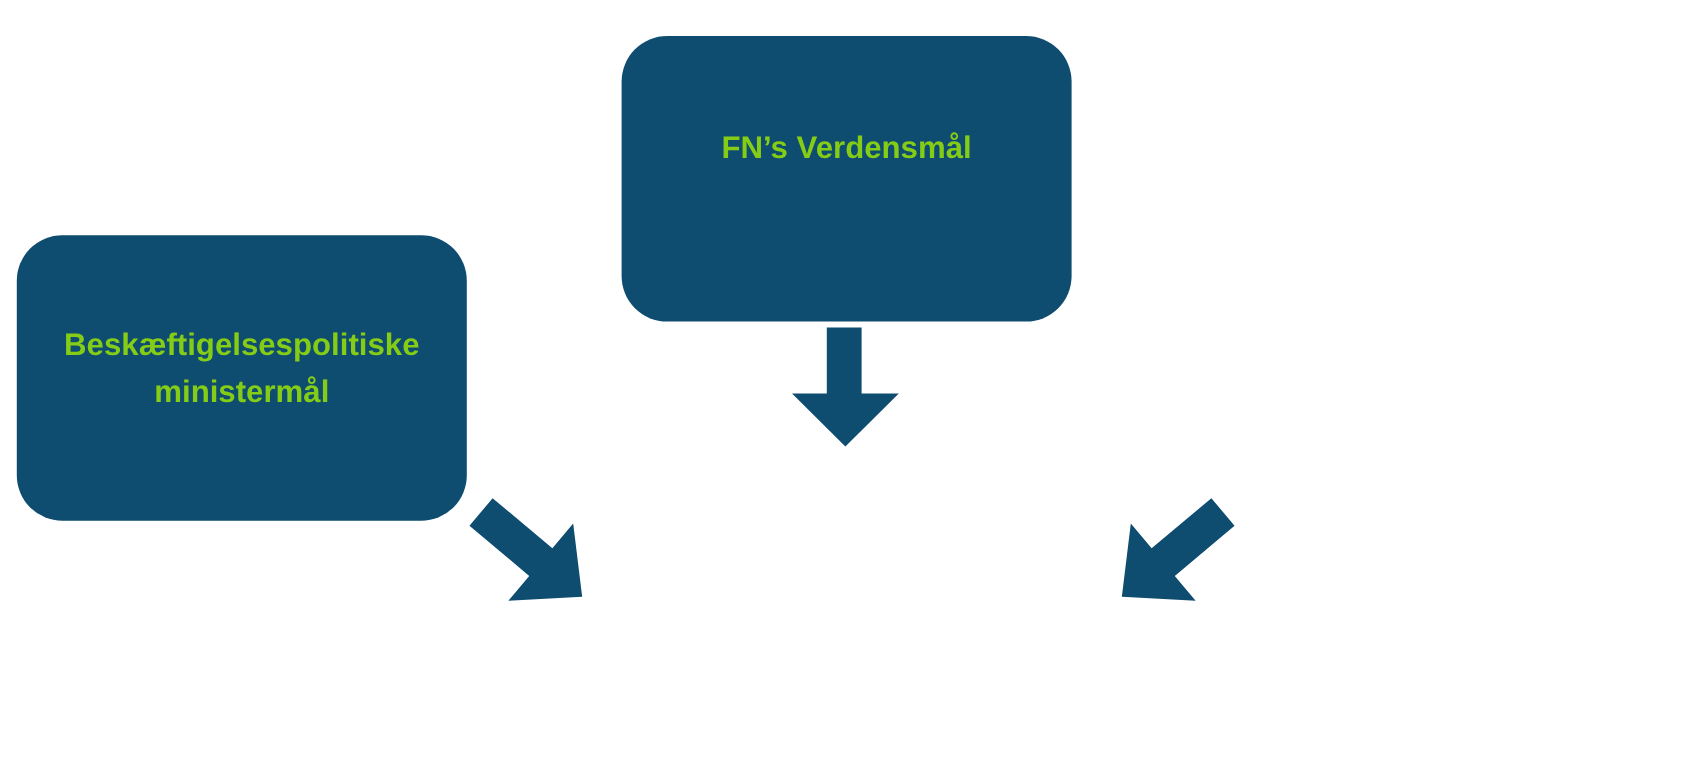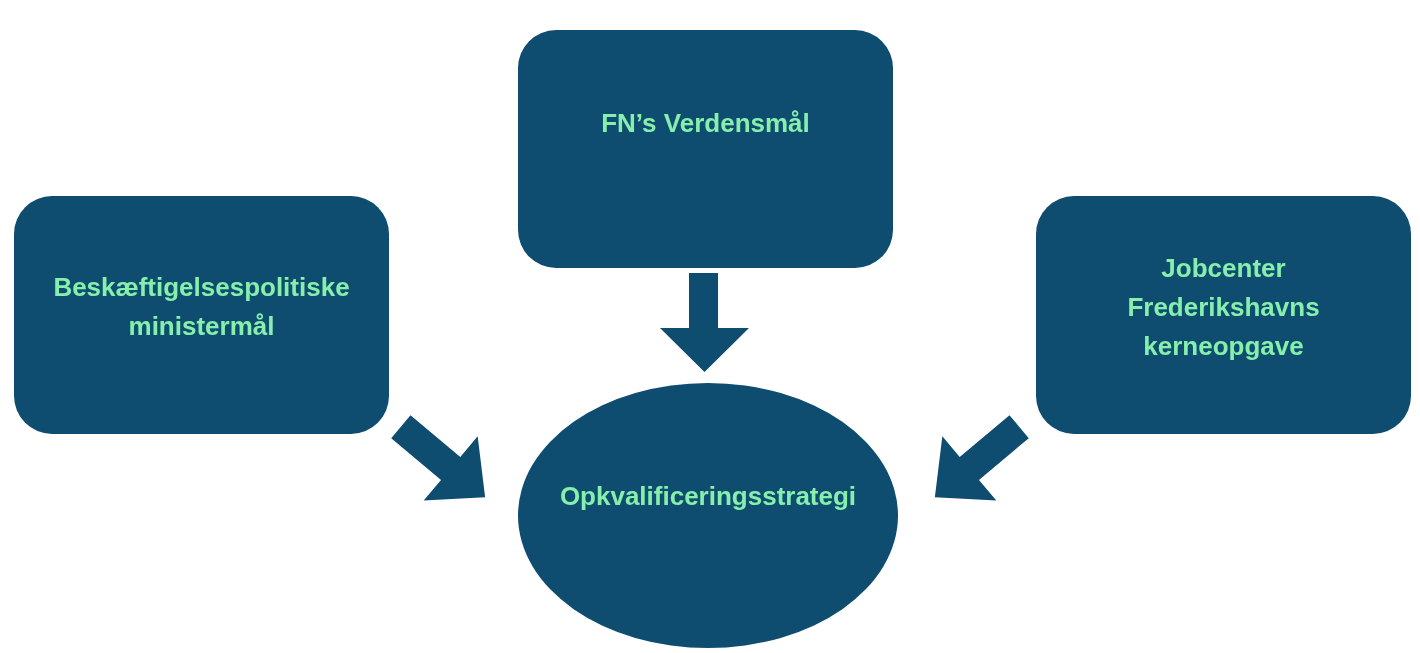--- a/index.html
+++ b/index.html
@@ -11,21 +11,21 @@
     position: relative;
     width: 1420px;
     height: 653px;
     background: #ffffff;
     overflow: hidden;
     font-family: "Liberation Sans", "DejaVu Sans", sans-serif;
   }
   .node {
     position: absolute;
     background: #0E4C70;
-    color: #86efac;
+    color: #84cc16;
     display: flex;
     align-items: center;
     justify-content: center;
     text-align: center;
     font-weight: bold;
     font-size: 26px;
     line-height: 1.5;
     box-sizing: border-box;
   }
   .box {
@@ -86,21 +86,15 @@
   </svg>
 
   <div class="node box box-top">
     <span class="node-label">FN’s Verdensmål</span>
   </div>
 
   <div class="node box box-left">
     <span class="node-label">Beskæftigelsespolitiske ministermål</span>
   </div>
 
-  <div class="node box box-right">
-    <span class="node-label">Jobcenter Frederikshavns kerneopgave</span>
-  </div>
 
-  <div class="node ellipse">
-    <span class="node-label">Opkvalificeringsstrategi</span>
-  </div>
 
 </div>
 
 </body></html>

